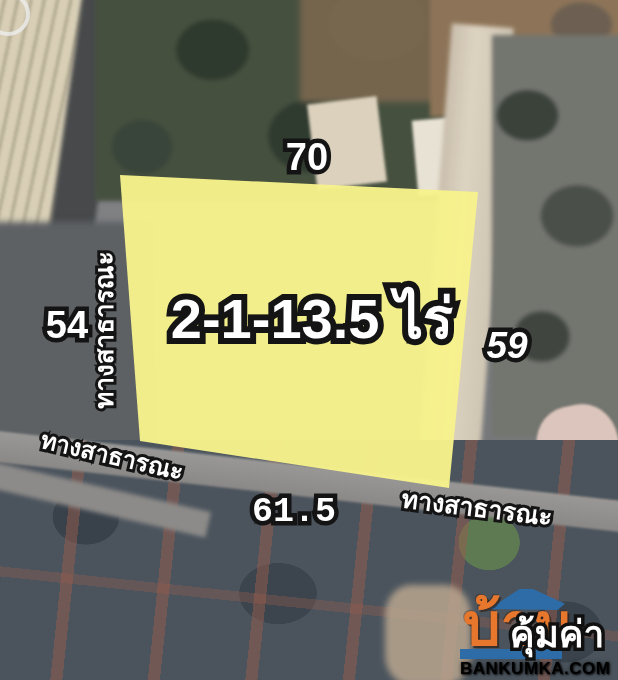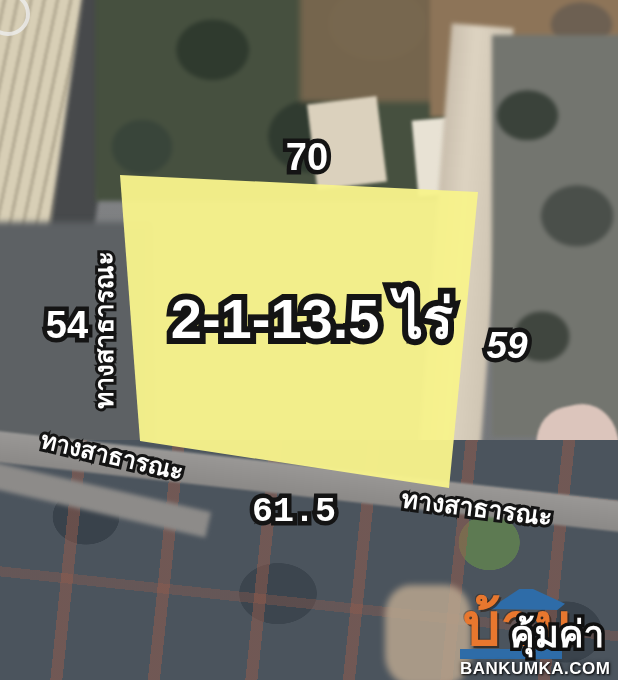--- a/index.html
+++ b/index.html
@@ -28,21 +28,21 @@
   .road-br{left:477px;top:508px;transform:translate(-50%,-50%) rotate(7deg);}
   
   .watermark{position:absolute;left:455px;top:588px;width:163px;height:92px;}
   .wm-roof{position:absolute;left:34px;top:1px;width:76px;height:21px;background:#2E6CA8;
     clip-path:polygon(0 95%,40% 0,58% 0,100% 70%,90% 100%);}
   .wm-baan{position:absolute;left:8px;top:8px;font-size:59px;font-weight:800;line-height:1;
     color:#E8772E;text-shadow:2px 2px 0 rgba(40,20,5,.55),-1px -1px 0 rgba(40,20,5,.35);}
   .wm-bar{position:absolute;left:5px;top:61px;width:102px;height:10px;background:#2E6CA8;}
   .wm-kumka{left:102px;top:46px;font-size:37px;transform:translate(-50%,-50%);}
   .wm-kumka .stroke{-webkit-text-stroke:7px #101010;}
-  .wm-site{position:absolute;left:5px;top:71px;font-size:17px;font-weight:700;color:#ffffff;
+  .wm-site{position:absolute;left:5px;top:71px;font-size:17px;font-weight:700;color:#000000;
     letter-spacing:.5px;text-shadow:1px 1px 2px rgba(0,0,0,.85),0 0 4px rgba(0,0,0,.6);}
 </style>
 </head>
 <body>
 
 <div class="patch" style="inset:0;background:linear-gradient(180deg,#8a8b8d 0%,#7a7c7e 45%,#6f7275 100%);"></div>
 
 <div class="patch" style="left:-12px;top:-12px;width:96px;height:256px;transform:rotate(2deg);filter:blur(1.5px);
      background:repeating-linear-gradient(100deg,rgba(125,115,95,.45) 0 3px,rgba(0,0,0,0) 3px 13px),#d8cfb6;"></div>
 

